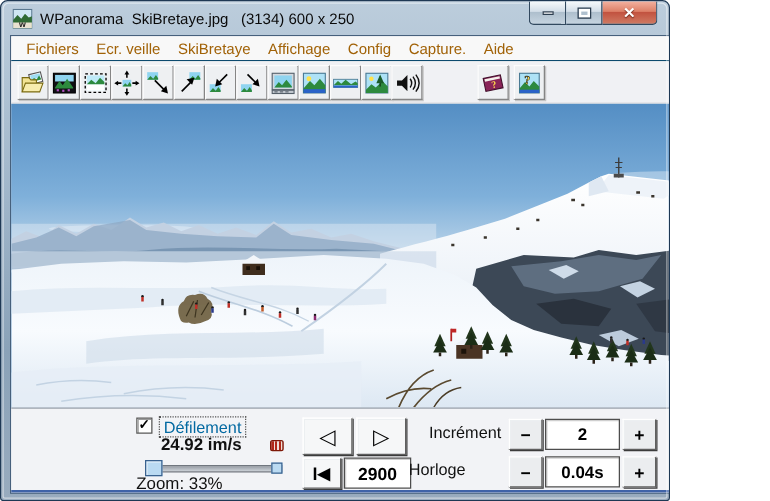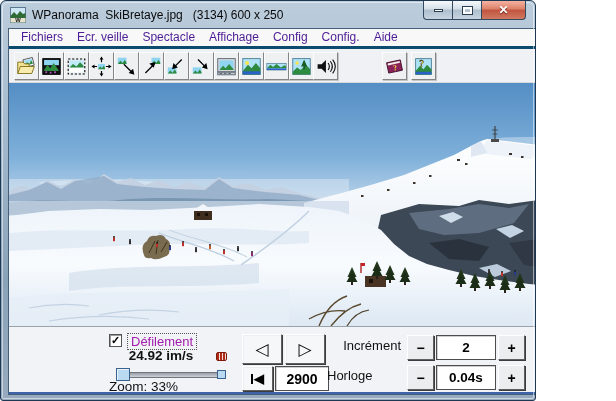--- a/index.html
+++ b/index.html
@@ -23,42 +23,42 @@
   .wbtn.max{width:29px;border-left:none;}
   .wbtn.close{width:44px;border-left:none;border-radius:0 0 4px 0;
     background:linear-gradient(180deg,#f3b2a0 0%,#dd8068 45%,#c25340 50%,#cf7a62 100%);}
   .glyph-min{width:9px;height:3px;background:#fff;border:1px solid #2c3e50;}
   .glyph-max{width:11px;height:9px;border:1px solid #2c3e50;box-shadow:inset 0 0 0 2px #fff;background:transparent;}
   .glyph-close{color:#fff;font-weight:bold;font-size:12px;line-height:1;text-shadow:0 1px 1px #641b0c;}
   
   .client{position:absolute;left:8px;top:28px;width:600px;height:365px;background:#f2f3f6;
     box-shadow:0 0 0 1px #46607c;}
   
-  .menubar{height:20px;background:#f8f8f8;border-bottom:3px solid #0c4a6e;display:flex;align-items:flex-end;
-    padding-left:5px;font-size:12px;color:#4c1d95;}
+  .menubar{height:20px;background:#f8f8f8;border-bottom:1px solid #0c4a6e;display:flex;align-items:flex-end;
+    padding-left:5px;font-size:12px;color:#a16207;}
   .menu-item{padding:2px 7px;}
   
   .toolbar{height:34px;background:#f0f1f4;border-bottom:1px solid #d9dadd;position:relative;}
   .tbtn{position:absolute;top:3px;width:25px;height:28px;background:#eef0f2;
     border:1px solid;border-color:#fcfcfc #858585 #858585 #fcfcfc;
     box-shadow:1px 1px 0 #c4c4c4;display:flex;align-items:center;justify-content:center;padding:0;}
   .tbtn svg{width:21px;height:21px;display:block;}
   .help-q{position:absolute;top:6px;right:10px;width:20px;height:22px;font-size:16px;font-weight:bold;
     color:#000;text-align:center;line-height:22px;}
   
   .photo{position:relative;width:600px;height:243px;overflow:hidden;background:#7aa6d0;}
   .photo svg{display:block;}
   
   .panel{position:relative;width:600px;height:68px;background:#f2f3f6;
     border-top:1px solid #9aa2ac;border-bottom:2px solid #3f63a8;font-size:13px;color:#111;}
   .panel .abs{position:absolute;}
   .chk{left:100px;top:7px;width:13px;height:13px;background:#fff;border:1px solid #555;
     box-shadow:inset 1px 1px 0 #9a9a9a;display:flex;align-items:center;justify-content:center;}
   .chk span{font-size:11px;font-weight:bold;line-height:1;margin-top:-1px;color:#000;}
-  .def-label{left:118px;top:6px;border:1px dotted #555;padding:0 3px;font-size:13px;color:#a21caf;}
+  .def-label{left:118px;top:6px;border:1px dotted #555;padding:0 3px;font-size:13px;color:#0369a1;}
   .speed{left:96px;top:21px;width:112px;text-align:center;font-weight:bold;font-size:13.5px;}
   .speed-ico{left:207px;top:25px;width:11px;height:9px;border:1px solid #7e1808;border-radius:2px;
     background:repeating-linear-gradient(90deg,#b02818 0 2px,#efe0d8 2px 3px);}
   .slider{left:107px;top:40px;width:110px;height:16px;}
   .slider .track{position:absolute;left:0;right:0;top:5px;height:6px;border:1px solid #70767e;
     background:linear-gradient(180deg,#979da5,#cdd2d8);}
   .slider .thumb{position:absolute;left:0;top:1px;width:14px;height:13px;background:#badaf2;
     border:1px solid #3a628f;box-shadow:inset 1px 1px 0 #e9f3fb;}
   .slider .endcap{position:absolute;right:0;top:3px;width:9px;height:9px;background:#badaf2;border:1px solid #3a628f;}
   .zoomlabel{left:100px;top:52px;width:112px;text-align:left;font-weight:normal;font-size:13.5px;}
@@ -106,24 +106,24 @@
         <span class="glyph-close">✕</span>
       </div>
     </div>
   </div>
 
   <div class="client">
 
     <div class="menubar">
       <span class="menu-item">Fichiers</span>
       <span class="menu-item">Ecr. veille</span>
-      <span class="menu-item">Spectacle</span>
+      <span class="menu-item">SkiBretaye</span>
       <span class="menu-item">Affichage</span>
       <span class="menu-item">Config</span>
-      <span class="menu-item">Config.</span>
+      <span class="menu-item">Capture.</span>
       <span class="menu-item">Aide</span>
     </div>
 
     <div class="toolbar">
       <button class="tbtn" style="left:5px">
         <svg viewBox="0 0 24 24">
           <g transform="rotate(-14 14 8)">
             <rect x="9" y="3" width="11" height="9" fill="#fff" stroke="#555" stroke-width="1"></rect>
             <rect x="10" y="4" width="9" height="4" fill="#9fdcf2"></rect>
             <path d="M10 9 l3 -2 2 2 3 -3 1 3 v1 h-9 z" fill="#2d8a3e"></path>

